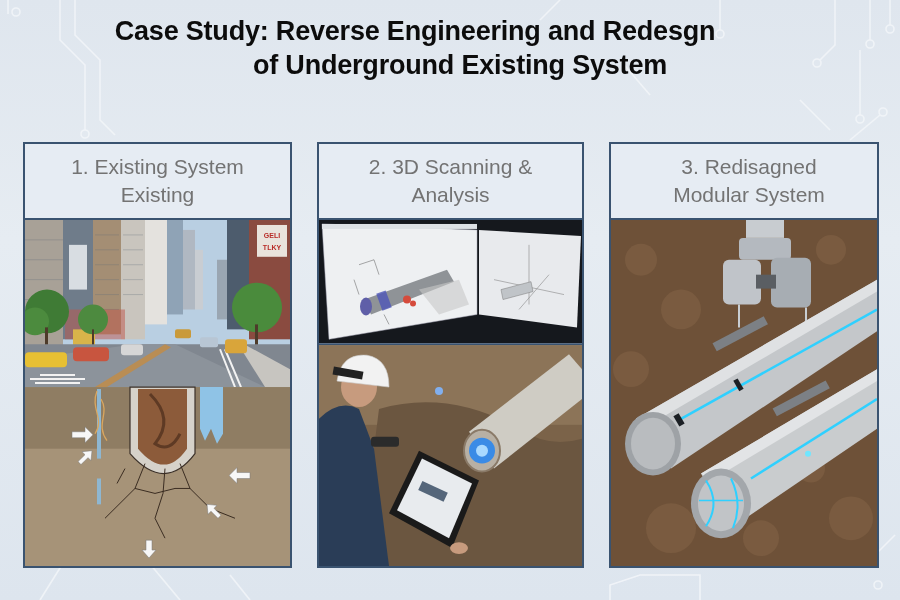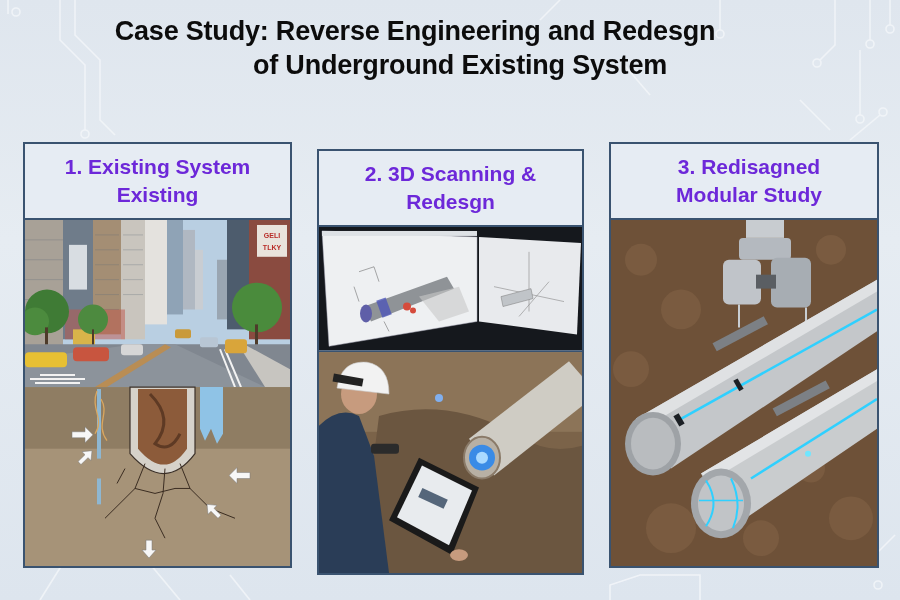--- a/index.html
+++ b/index.html
@@ -7,25 +7,25 @@
     background:linear-gradient(180deg,#dfe6ee 0%,#e6ecf2 40%,#dde5ee 100%);
     font-family:"Liberation Sans",sans-serif;}
   .circuit{position:absolute;left:0;top:0;width:900px;height:600px;pointer-events:none;}
   .title{position:absolute;left:0;top:14px;width:900px;text-align:center;color:#0c0c0c;
     font-weight:bold;font-size:27px;line-height:34px;letter-spacing:-0.2px;}
   .title .l1{display:block;margin-left:-70px;}
   .title .l2{display:block;margin-left:20px;}
   .panel{position:absolute;top:142px;height:426px;border:2px solid #3a5370;background:#e9eef4;box-sizing:border-box;}
   .panel-head{position:absolute;left:0;top:0;right:0;height:74px;background:#e6ecf3;
     border-bottom:2px solid #3a5370;display:flex;align-items:center;justify-content:center;text-align:center;}
-  .panel-head span{font-weight:bold;font-size:21px;line-height:28px;color:#6d28d9;}
+  .panel-head span{font-weight:normal;font-size:21px;line-height:28px;color:#737373;}
   .panel-img{position:absolute;left:0;right:0;top:76px;bottom:0;overflow:hidden;}
   .panel-img svg{display:block;width:100%;height:100%;}
   #p1{left:23px;width:269px;}
-  #p2{left:317px;width:267px;margin-top:7px;}
+  #p2{left:317px;width:267px;}
   #p3{left:609px;width:270px;}
 </style>
 </head>
 <body>
 
 <svg class="circuit" viewBox="0 0 900 600">
   <g fill="none" stroke="#f3f6f9" stroke-width="1.6" opacity="0.85">
     <path d="M8 0 V14"></path>
       <circle cx="16" cy="12" r="4"></circle>
     <path d="M60 0 V40 L85 65 V130"></path>
@@ -150,21 +150,21 @@
         <polygon points="122,322 127,322 127,332 131,332 124,340 117,332 121,332 121,322"></polygon>
       </g>
     </svg>
   </div>
 </div>
 
 <div class="panel" id="p2">
   <div class="panel-head">
     <span>
       <span>2. 3D Scanning &amp;</span><br>
-      <span>Redesgn</span>
+      <span>Analysis</span>
     </span>
   </div>
   <div class="panel-img">
     <svg viewBox="0 0 263 348" preserveAspectRatio="none">
 
       <rect x="0" y="0" width="263" height="124" fill="#15181d"></rect>
       <polygon points="3,4 158,10 158,95 10,120" fill="#eef0f2" stroke="#aab" stroke-width="0.5"></polygon>
       <rect x="3" y="4" width="155" height="5" fill="#dde1e5"></rect>
       <polygon points="160,10 262,16 258,108 160,95" fill="#e8eaed"></polygon>
 
@@ -207,21 +207,21 @@
       <rect x="100" y="268" width="28" height="10" fill="#55667a" transform="rotate(25 114 273)"></rect>
       <ellipse cx="140" cy="330" rx="9" ry="6" fill="#c79b7e"></ellipse>
     </svg>
   </div>
 </div>
 
 <div class="panel" id="p3">
   <div class="panel-head">
     <span style="text-align:center;display:block;padding-left:10px;">
       <span>3. Redisagned</span><br>
-      <span>Modular Study</span>
+      <span>Modular System</span>
     </span>
   </div>
   <div class="panel-img">
     <svg viewBox="0 0 266 348" preserveAspectRatio="none">
       <rect x="0" y="0" width="266" height="348" fill="#6e5138"></rect>
       <g fill="#7d5e42" opacity="0.8">
         <circle cx="30" cy="40" r="16"></circle>
           <circle cx="70" cy="90" r="20"></circle>
           <circle cx="20" cy="150" r="18"></circle>
         <circle cx="220" cy="30" r="15"></circle>

